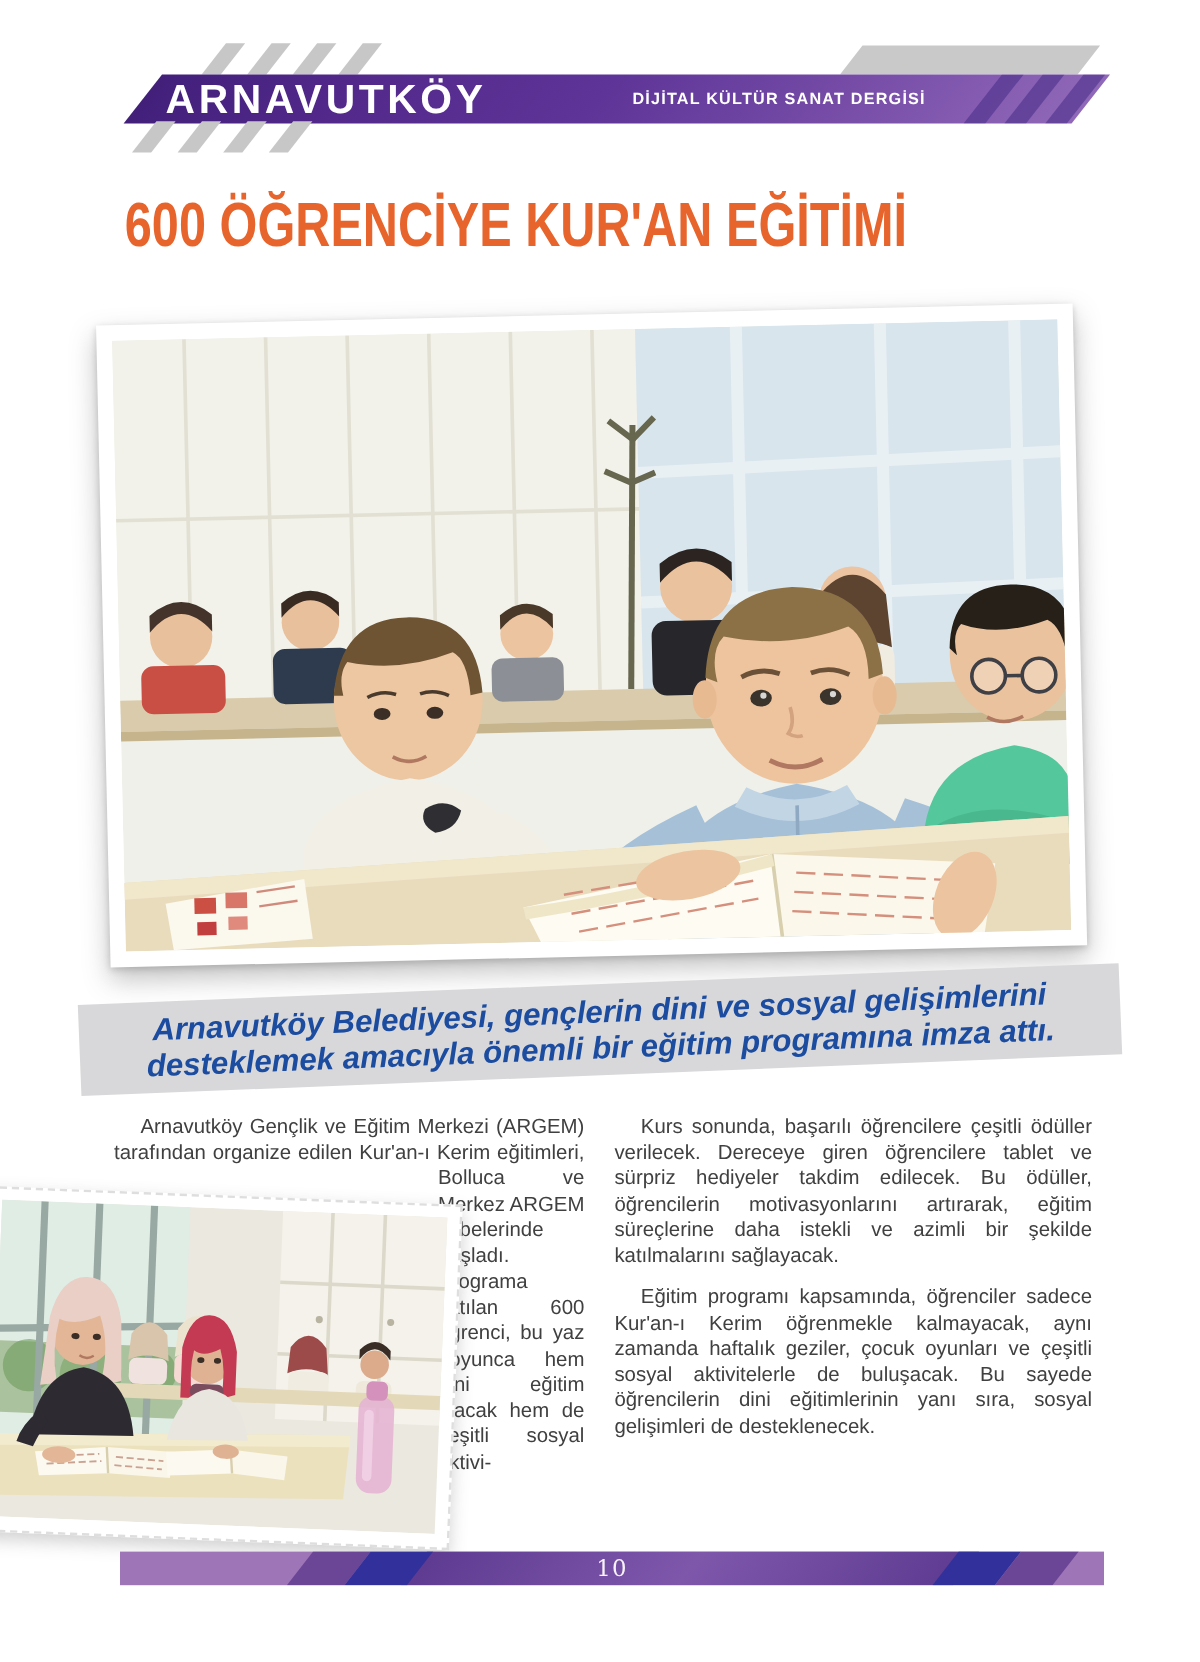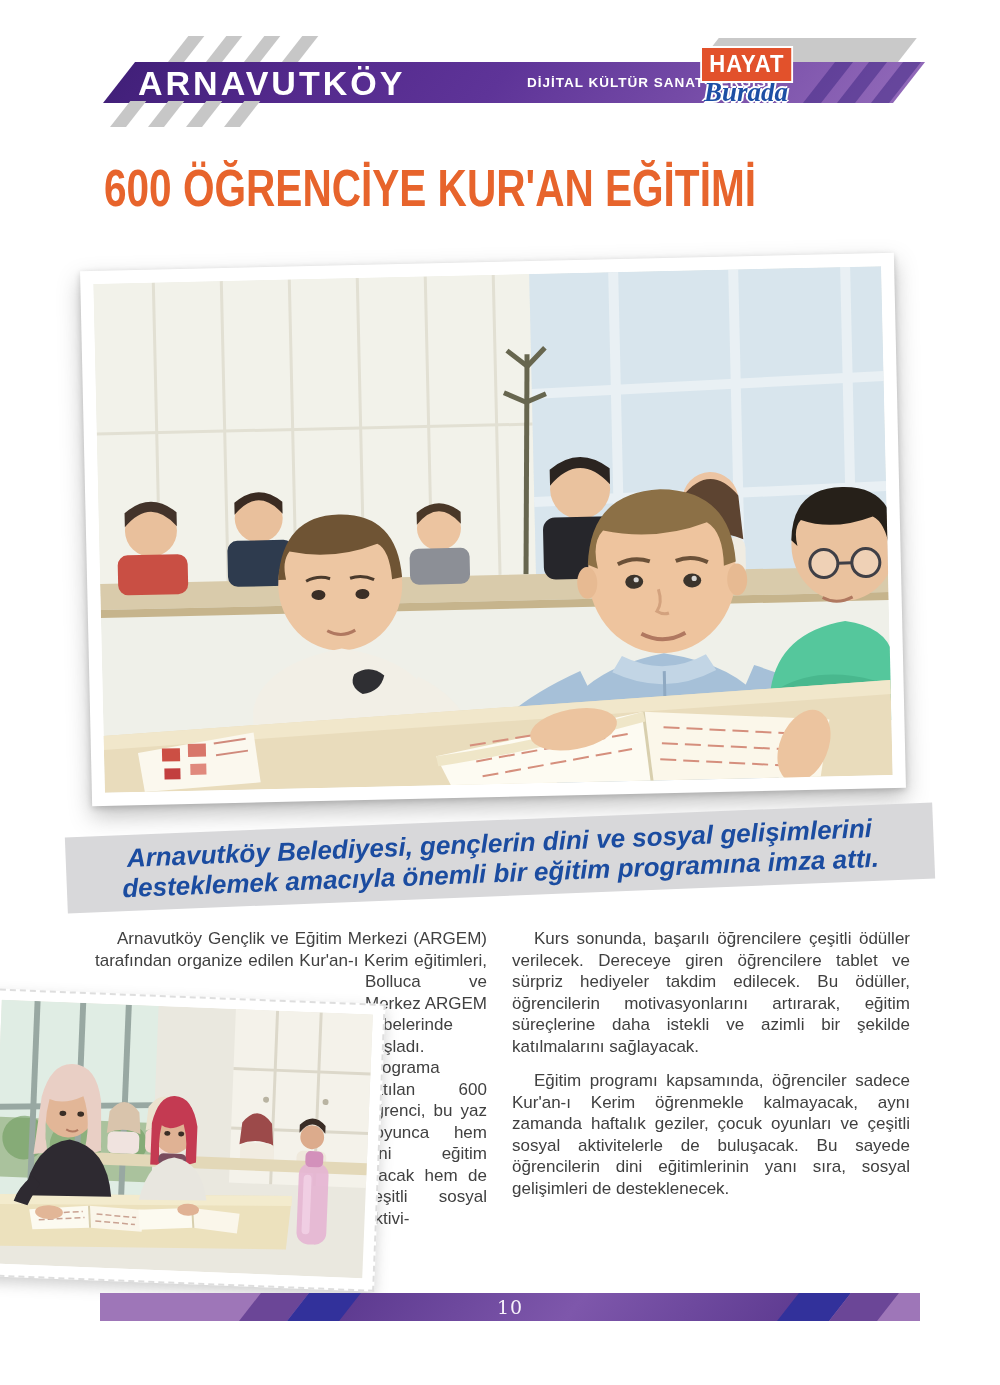--- a/index.html
+++ b/index.html
@@ -86,24 +86,20 @@
   <div>
     <div class="stripe" style="left:110px;top:101px;width:16px;height:26px;"></div>
     <div class="stripe" style="left:148px;top:101px;width:16px;height:26px;"></div>
     <div class="stripe" style="left:186px;top:101px;width:16px;height:26px;"></div>
     <div class="stripe" style="left:224px;top:101px;width:16px;height:26px;"></div>
   </div>
 
   <div class="hdr-town">ARNAVUTKÖY</div>
   <div class="hdr-sub">DİJİTAL KÜLTÜR SANAT DERGİSİ</div>
 
-  <div class="logo">
-    <span class="logo-hayat">HAYAT</span>
-    <span class="logo-burada">Burada</span>
-  </div>
 
   <h1 class="title">600 ÖĞRENCİYE KUR'AN EĞİTİMİ</h1>
 
   <div class="photo-main">
     <svg viewBox="0 0 788 509">
 
       <rect width="788" height="509" fill="#eff0e9"></rect>
       <rect x="0" y="0" width="436" height="312" fill="#f2f2ea"></rect>
       <g stroke="#e2e0d3" stroke-width="3">
         <line x1="60" y1="0" x2="60" y2="300"></line>

